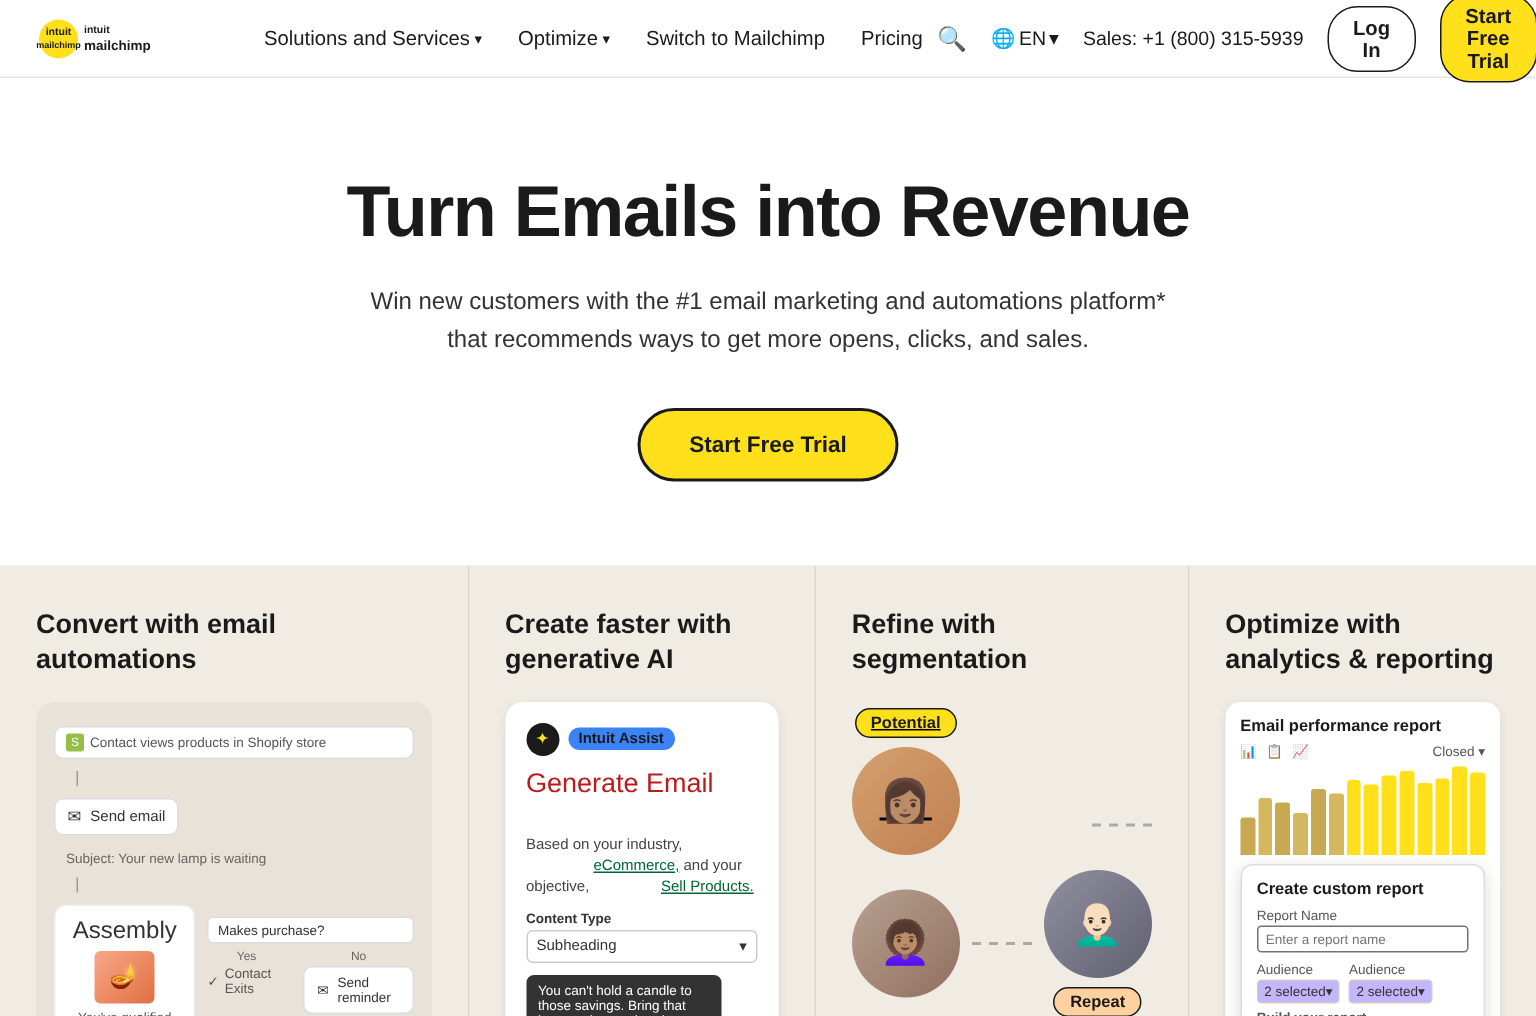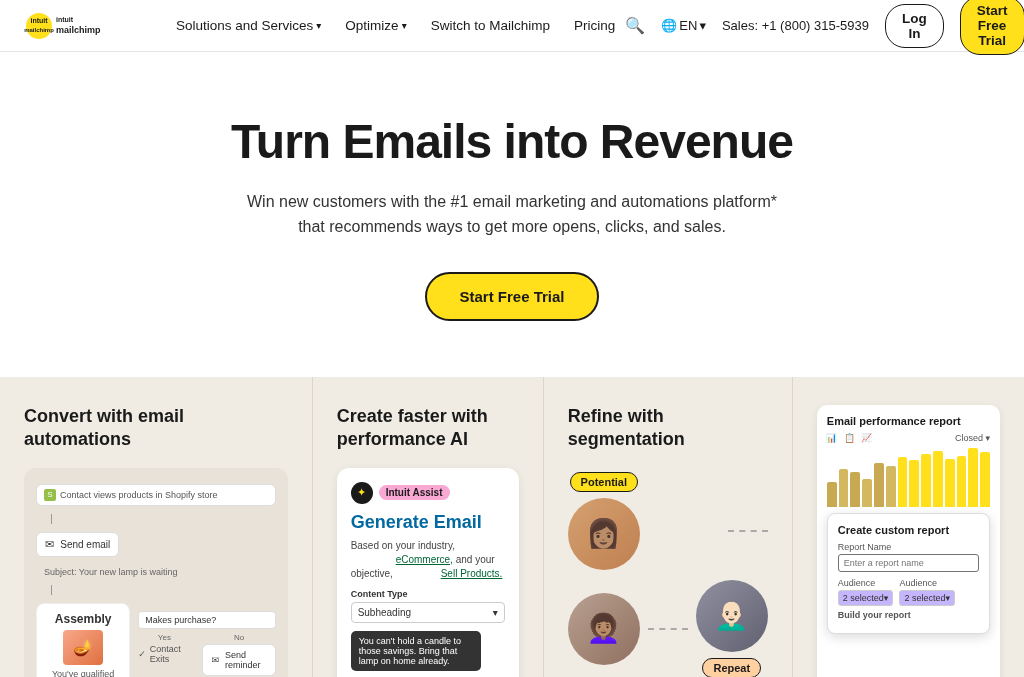--- a/index.html
+++ b/index.html
@@ -76,38 +76,38 @@
       border: 1px solid #ddd; width: fit-content;
     }
     .flow-line {
       width: 1px; height: 10px; background: #999; margin-left: 15px;
     }
     .assembly-box {
       background: #fff; border-radius: 8px; padding: 8px 10px;
       font-size: 10px; color: #333; border: 1px solid #eee;
       text-align: center; width: 110px;
     }
-    .assembly-title { font-weight: 700; font-size: 12px; margin-bottom: 2px; }
+    .assembly-title { font-weight: 400; font-size: 16px; margin-bottom: 2px; }
     .assembly-img {
       width: 40px; height: 35px; margin: 4px auto;
       background: linear-gradient(135deg, #f8a88a 0%, #e07040 100%);
       border-radius: 4px; display: flex; align-items: center; justify-content: center;
       font-size: 16px;
     }
     .contact-exits { font-size: 9px; color: #555; display: flex; align-items: center; gap: 4px; }
 
     
     .card2-demo {
       background: #fff; border-radius: 12px; padding: 14px; flex: 1;
       font-size: 11px; color: #333; box-shadow: 0 2px 8px rgba(0,0,0,0.08);
     }
     .ai-header { display: flex; align-items: center; gap: 6px; margin-bottom: 8px; }
     .ai-icon { width: 22px; height: 22px; background: #1a1a1a; border-radius: 50%; display: flex; align-items: center; justify-content: center; font-size: 11px; color: #ffe01b; }
-    .ai-badge { font-size: 10px; font-weight: 600; color: #1a1a1a; background: #f9a8d4; border-radius: 10px; padding: 2px 7px; }
-    .ai-title { font-size: 18px; font-weight: 700; color: #0369a1; margin-bottom: 6px; }
+    .ai-badge { font-size: 10px; font-weight: 600; color: #1a1a1a; background: #3b82f6; border-radius: 10px; padding: 2px 7px; }
+    .ai-title { font-size: 18px; font-weight: 400; color: #b91c1c; margin-bottom: 24px; }
     .ai-desc { font-size: 10px; color: #444; margin-bottom: 8px; line-height: 1.4; }
     .ai-link { color: #006635; text-decoration: underline; padding-left: 45px; }
     .ai-label { font-size: 9px; font-weight: 700; color: #333; margin-bottom: 3px; }
     .ai-select {
       width: 100%; border: 1px solid #ccc; border-radius: 4px; padding: 4px 6px;
       font-size: 10px; color: #333; background: #fff; margin-bottom: 8px;
       display: flex; justify-content: space-between; align-items: center;
     }
     .ai-text-sample {
       font-size: 9.5px; color: #444; line-height: 1.5; padding: 4px 0;
@@ -260,21 +260,21 @@
                 <span>Send reminder</span>
               </div>
             </div>
           </div>
         </div>
       </div>
     </div>
   </div>
 
   <div class="feature-card">
-    <h3>Create faster with performance AI</h3>
+    <h3>Create faster with generative AI</h3>
     <div class="card2-demo">
       <div class="ai-header">
         <div class="ai-icon">✦</div>
         <span class="ai-badge">Intuit Assist</span>
       </div>
       <div class="ai-title">Generate Email</div>
       <div class="ai-desc">
         <span>Based on your industry,</span>
         <a class="ai-link">eCommerce,</a>
         <span>and your objective,</span>
@@ -289,21 +289,21 @@
         <span>You can't hold a candle to those savings. Bring that lamp on home already.</span>
       </div>
 
     </div>
   </div>
 
   <div class="feature-card">
     <h3>Refine with segmentation</h3>
     <div class="card3-demo">
 
-      <div style="display:flex;align-items:center;justify-content:space-between;gap:24px;">
+      <div style="display:flex;align-items:flex-end;justify-content:space-between;gap:24px;text-decoration:underline;">
         <div class="seg-person">
           <div class="seg-tag">Potential</div>
           <div class="seg-avatar avatar-woman1">👩🏽</div>
         </div>
         <div style="display:flex;align-items:center;height:40px;margin-top:20px;">
           <div style="width:40px;border-top:2px dashed #aaa;"></div>
         </div>
       </div>
 
       <div style="display:flex;align-items:center;justify-content:space-between;gap:8px;">
@@ -316,20 +316,21 @@
         <div class="seg-person">
           <div class="seg-avatar avatar-man2">👨🏻‍🦲</div>
           <div class="seg-tag" style="background:#ffd0a0;">Repeat</div>
         </div>
       </div>
 
     </div>
   </div>
 
   <div class="feature-card">
+    <h3>Optimize with analytics &amp; reporting</h3>
     <div class="card4-demo">
       <div class="report-title">Email performance report</div>
       <div style="display:flex;gap:6px;margin-bottom:4px;font-size:9px;color:#555;">
         <span>📊</span>
         <span>📋</span>
         <span>📈</span>
         <span style="margin-left:auto;">Closed ▾</span>
       </div>
       <div class="chart-area">
         <div class="bar" style="height:42%;background:#c8a850;"></div>

